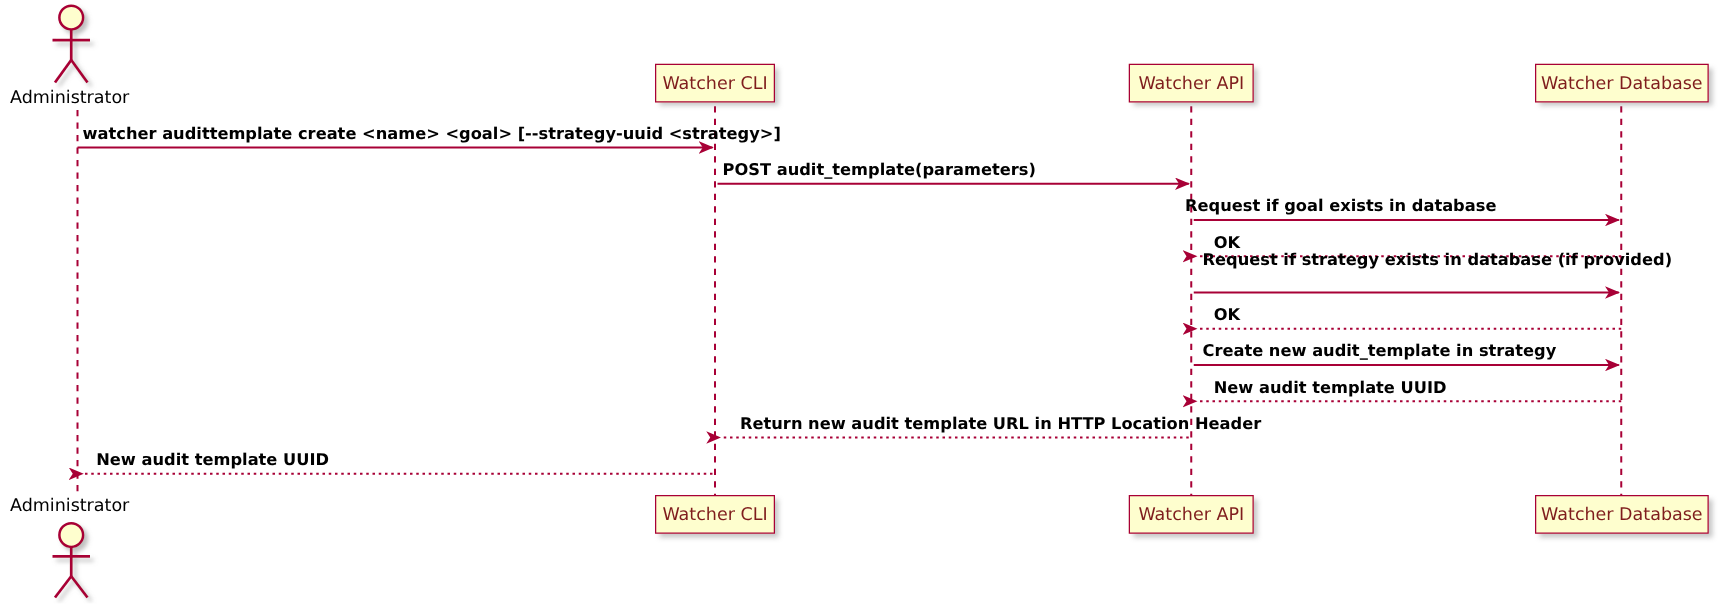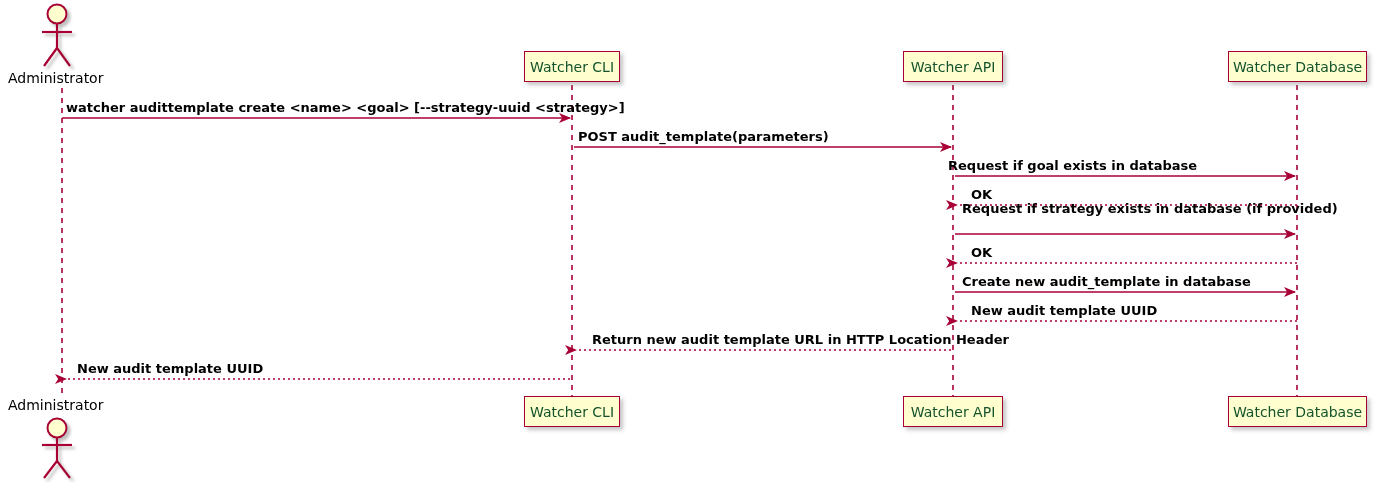--- a/index.html
+++ b/index.html
@@ -23,21 +23,21 @@
     top: 0;
     width: 1379px;
     height: 483px;
   }
   
   .participant {
     position: absolute;
     box-sizing: border-box;
     background: #FEFECE;
     border: 1.5px solid #A80036;
-    color: #14532d;
+    color: #7f1d1d;
     font-size: 14px;
     font-family: "DejaVu Sans", sans-serif;
     text-align: center;
     white-space: nowrap;
     line-height: 1;
     display: flex;
     align-items: center;
     justify-content: center;
     box-shadow: 3px 3px 4px rgba(128,128,128,0.45);
   }
@@ -156,21 +156,21 @@
   <div class="msg-label" style="left:578px; top:130px;">POST audit_template(parameters)</div>
 
   <div class="msg-label" style="left:948px; top:159px;">Request if goal exists in database</div>
 
   <div class="msg-label" style="left:971px; top:188px;">OK</div>
 
   <div class="msg-label" style="left:962px; top:202px;">Request if strategy exists in database (if provided)</div>
 
   <div class="msg-label" style="left:971px; top:246px;">OK</div>
 
-  <div class="msg-label" style="left:962px; top:275px;">Create new audit_template in database</div>
+  <div class="msg-label" style="left:962px; top:275px;">Create new audit_template in strategy</div>
 
   <div class="msg-label" style="left:971px; top:304px;">New audit template UUID</div>
 
   <div class="msg-label" style="left:592px; top:333px;">Return new audit template URL in HTTP Location Header</div>
 
   <div class="msg-label" style="left:77px; top:362px;">New audit template UUID</div>
 
 </div>
 
 </body></html>

